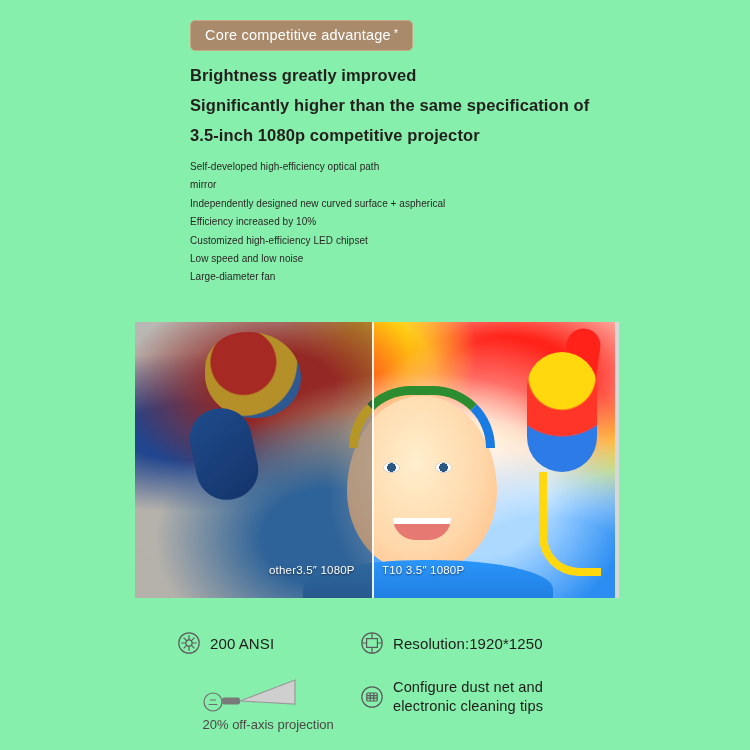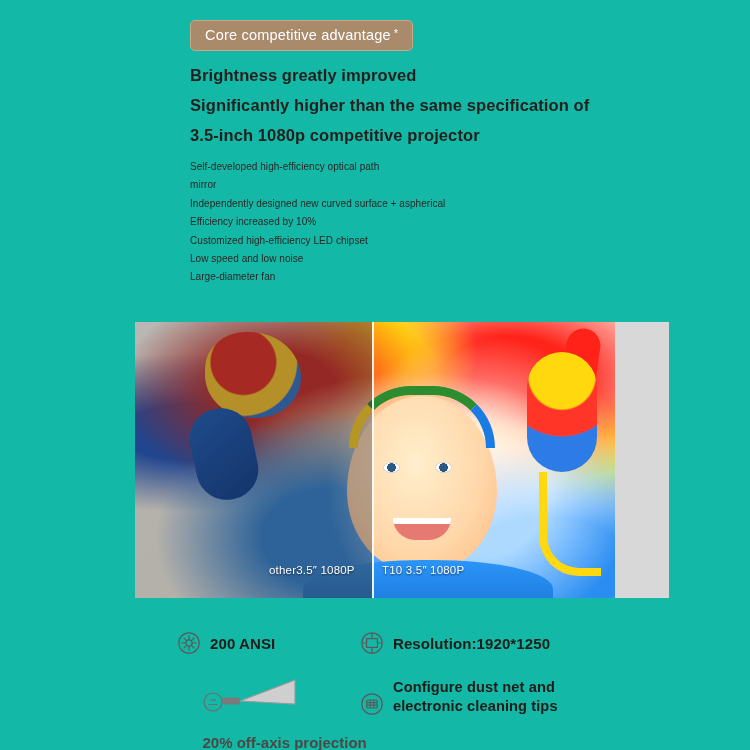--- a/index.html
+++ b/index.html
@@ -10,21 +10,21 @@
     width: 750px;
     height: 750px;
     background: #ececec;
     font-family: "Liberation Sans", sans-serif;
     overflow: hidden;
   }
   .page {
     position: relative;
     width: 750px;
     height: 750px;
-    background: #14b8a6;
+    background: #86efac;
   }
 
   
   .badge-wrap {
     position: absolute;
     left: 190px;
     top: 20px;
   }
   .badge {
     display: inline-block;
@@ -71,21 +71,21 @@
     font-size: 10px;
     line-height: 18.4px;
     letter-spacing: 0.05px;
   }
 
   
   .compare {
     position: absolute;
     left: 135px;
     top: 322px;
-    width: 534px;
+    width: 484px;
     height: 276px;
     overflow: hidden;
     background: #d8d8d8;
   }
   .half {
     position: absolute;
     top: 0;
     height: 100%;
     overflow: hidden;
   }
@@ -248,26 +248,25 @@
   }
   .spec-row {
     display: flex;
     align-items: flex-start;
   }
   .spec-row.row1 { height: 62px; align-items: center; }
   .spec-row.row2 { height: 72px; }
   .spec {
     display: flex;
     align-items: center;
-    font-weight: bold;
   }
   .spec.s1 { width: 175px; padding-left: 42px; }
   .spec.s2 { width: 250px; padding-left: 8px; }
   .spec.s3 { width: 175px; padding-left: 42px; flex-direction: column; align-items: center; }
-  .spec.s4 { width: 250px; padding-left: 8px; align-items: flex-end; padding-top: 4px; }
+  .spec.s4 { width: 250px; padding-left: 8px; align-items: center; padding-top: 4px; }
   .spec .ico {
     flex: none;
     width: 24px;
     height: 24px;
     margin-right: 9px;
     color: #5a5a5a;
   }
   .spec .txt {
     font-size: 15px;
     color: #1f1c1a;
@@ -280,22 +279,22 @@
   }
   .offaxis {
     position: relative;
     width: 132px;
     height: 44px;
   }
   .offaxis svg { display: block; }
   .offaxis .caption {
     position: absolute;
     left: 4px;
-    top: 60px;
-    font-size: 15px;
+    top: 43px;
+    font-size: 13px;
     color: #4b4845;
     white-space: nowrap;
   }
 </style>
 </head>
 <body>
 
 <div class="page">
 
   <div class="badge-wrap">

